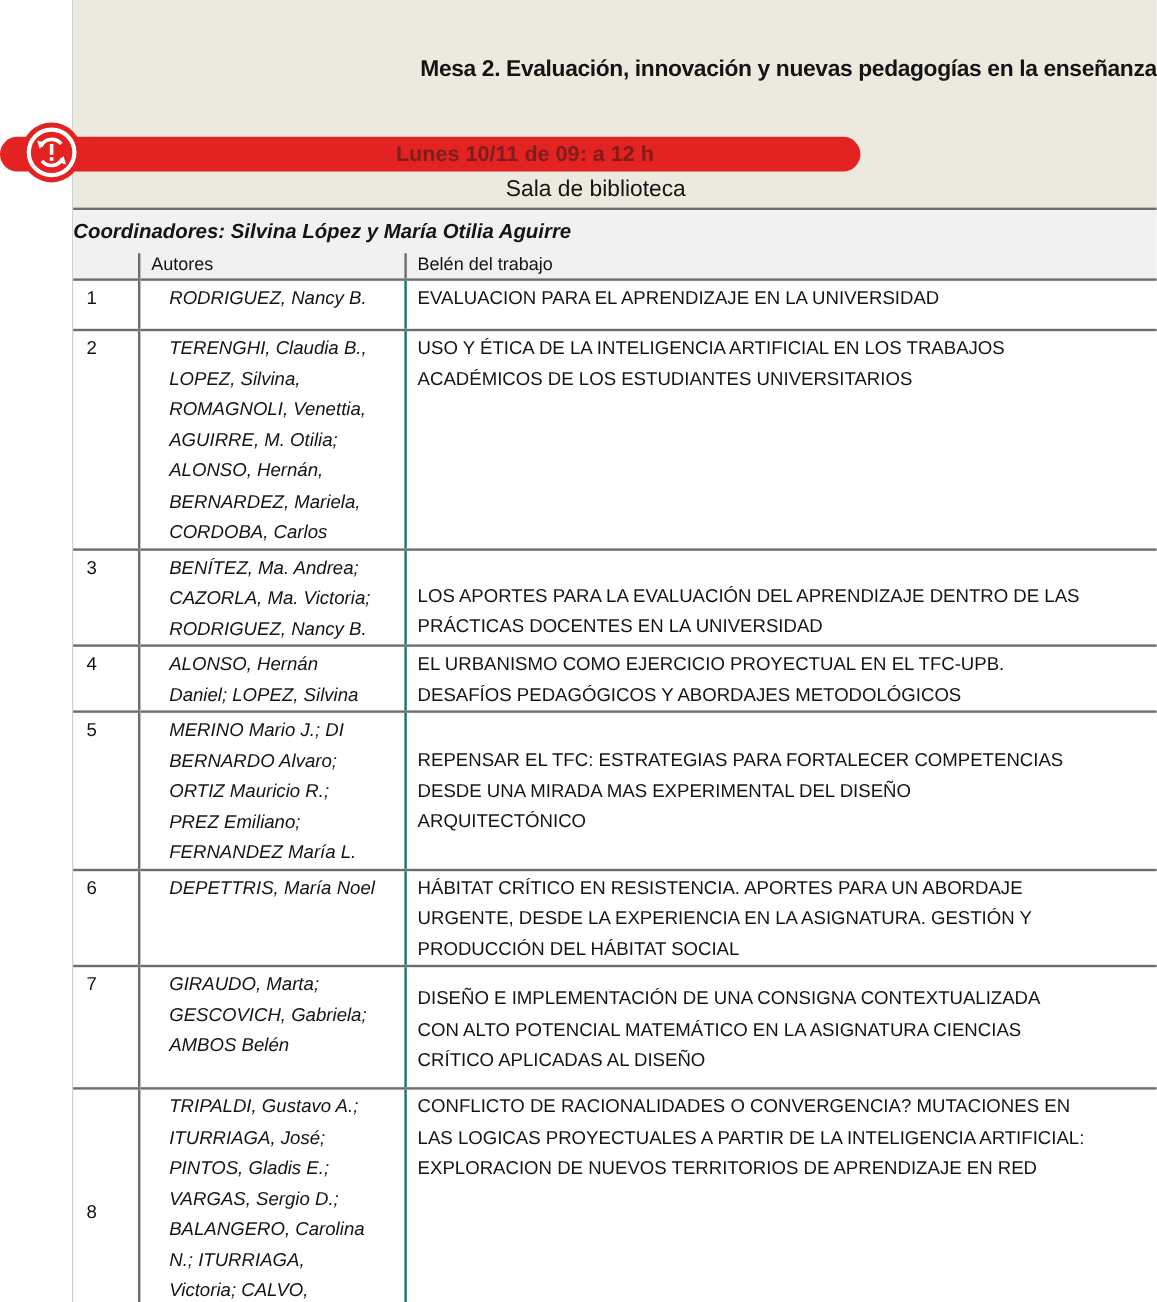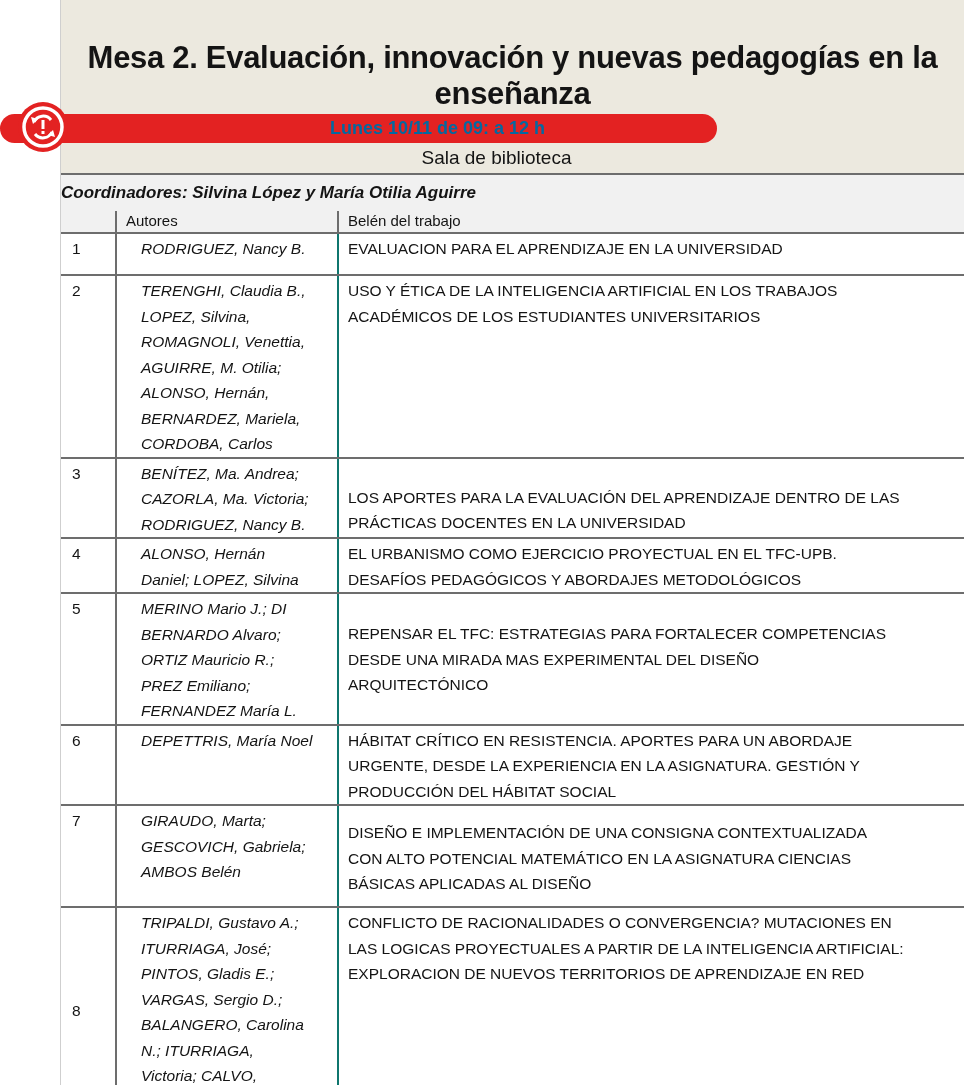--- a/index.html
+++ b/index.html
@@ -12,30 +12,30 @@
   .page-edge {
     position: absolute; left: 60px; top: 0; width: 1px; height: 1085px;
     background: #cfcfcf;
   }
   .header-band {
     position: absolute; left: 61px; top: 0; width: 903px; height: 173px;
     background: #ece9df;
   }
   .title {
     position: absolute; left: 61px; top: 40px; width: 903px;
-    text-align: center; font-weight: bold; font-size: 31px; line-height: 36px;
+    text-align: right; font-weight: bold; font-size: 19px; line-height: 36px;
     color: #141414; letter-spacing: -0.3px;
   }
   .red-bar {
     position: absolute; left: 0; top: 114px; width: 717px; height: 29px;
     background: #e32222; border-radius: 15px;
   }
   .schedule {
     position: absolute; left: 61px; top: 114px; width: 903px; height: 29px;
-    text-align: center; color: #0369a1; font-weight: bold; font-size: 18px; line-height: 29px;
+    text-align: center; color: #7f1d1d; font-weight: bold; font-size: 18px; line-height: 29px;
     padding-right: 150px; box-sizing: border-box;
   }
   .icon-circle {
     position: absolute; left: 18px; top: 102px; width: 50px; height: 50px;
     border-radius: 50%; background: #e32222;
     display: flex; align-items: center; justify-content: center;
   }
   .room {
     position: absolute; left: 45px; top: 145px; width: 903px;
     text-align: center; font-size: 19px; line-height: 26px; color: #141414;
@@ -163,21 +163,21 @@
 URGENTE, DESDE LA EXPERIENCIA EN LA ASIGNATURA. GESTIÓN Y
 PRODUCCIÓN DEL HÁBITAT SOCIAL</td>
   </tr>
   <tr class="row" style="height:102px">
     <td class="c1">7</td>
     <td class="c2 authors">GIRAUDO, Marta;
 GESCOVICH, Gabriela;
 AMBOS Belén</td>
     <td class="c3 title-cell" style="padding-top:14px">DISEÑO E IMPLEMENTACIÓN DE UNA CONSIGNA CONTEXTUALIZADA
 CON ALTO POTENCIAL MATEMÁTICO EN LA ASIGNATURA CIENCIAS
-BÁSICAS APLICADAS AL DISEÑO</td>
+CRÍTICO APLICADAS AL DISEÑO</td>
   </tr>
   <tr class="row" style="height:202px">
     <td class="c1" style="vertical-align:middle;padding-top:0">8</td>
     <td class="c2 authors">TRIPALDI, Gustavo A.;
 ITURRIAGA, José;
 PINTOS, Gladis E.;
 VARGAS, Sergio D.;
 BALANGERO, Carolina
 N.; ITURRIAGA,
 Victoria; CALVO,

